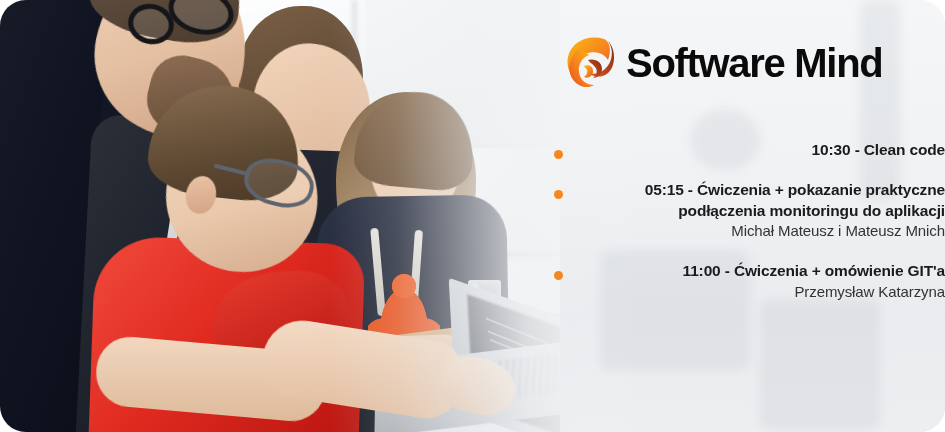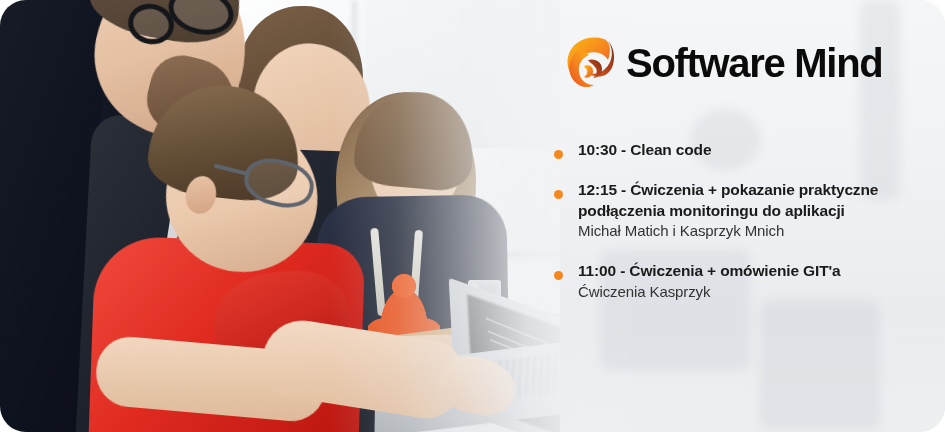--- a/index.html
+++ b/index.html
@@ -450,20 +450,21 @@
 
   .agenda {
     position: absolute;
     left: 0; top: 140px;
     width: 397px;
   }
   .agenda-item {
     position: relative;
     padding-left: 30px;
     margin-bottom: 20px;
+    text-align: right;
   }
   .bullet {
     position: absolute;
     left: 6px; top: 10px;
     width: 9px; height: 9px;
     border-radius: 50%;
     background: #f4881f;
   }
   .item-title {
     font-size: 15.5px;
@@ -595,25 +596,25 @@
 
     <div class="agenda">
 
       <div class="agenda-item">
         <span class="bullet"></span>
         <p class="item-title">10:30 - Clean code</p>
       </div>
 
       <div class="agenda-item">
         <span class="bullet"></span>
-        <p class="item-title">12:15 - Ćwiczenia + pokazanie praktyczne podłączenia monitoringu do aplikacji</p>
-        <p class="item-speakers">Michał Matich i Kasprzyk Mnich</p>
+        <p class="item-title">05:15 - Ćwiczenia + pokazanie praktyczne podłączenia monitoringu do aplikacji</p>
+        <p class="item-speakers">Michał Mateusz i Mateusz Mnich</p>
       </div>
 
       <div class="agenda-item">
         <span class="bullet"></span>
         <p class="item-title">11:00 - Ćwiczenia + omówienie GIT'a</p>
-        <p class="item-speakers">Ćwiczenia Kasprzyk</p>
+        <p class="item-speakers">Przemysław Katarzyna</p>
       </div>
 
     </div>
   </div>
 </div>
 
 </body></html>

